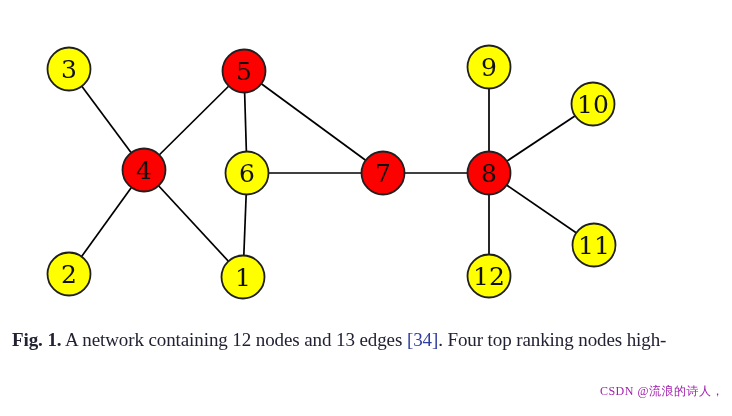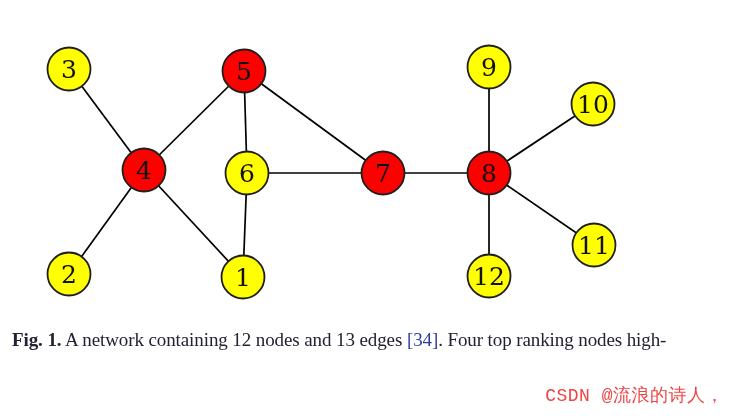--- a/index.html
+++ b/index.html
@@ -35,24 +35,24 @@
   .fig-label { font-weight: bold; }
   .ref {
     color: #2f3da0;
     text-decoration: none;
     cursor: pointer;
   }
   .watermark {
     position: absolute;
     right: 8px;
     top: 383px;
-    font-family: Liberation Mono, monospace;
-    font-size: 18px;
+    font-family: Liberation Serif, serif;
+    font-size: 12px;
     letter-spacing: 0.5px;
-    color: #ef4444;
+    color: #a21caf;
     white-space: nowrap;
   }
 </style>
 </head>
 <body>
 
 <div class="page">
 
   <svg id="graph-svg" width="732" height="320" viewBox="0 0 732 320">
       <line x1="69" y1="69" x2="144" y2="170" stroke="#000000" stroke-width="1.7"></line>

